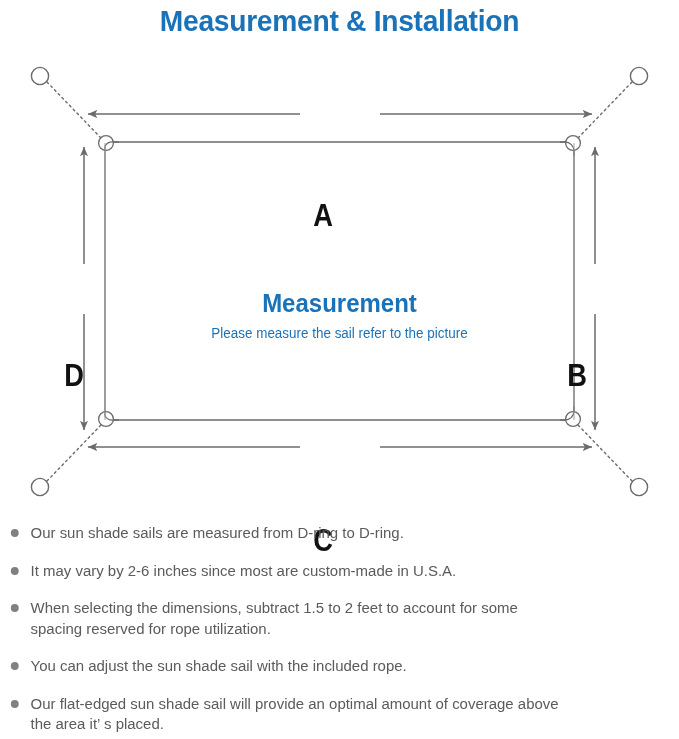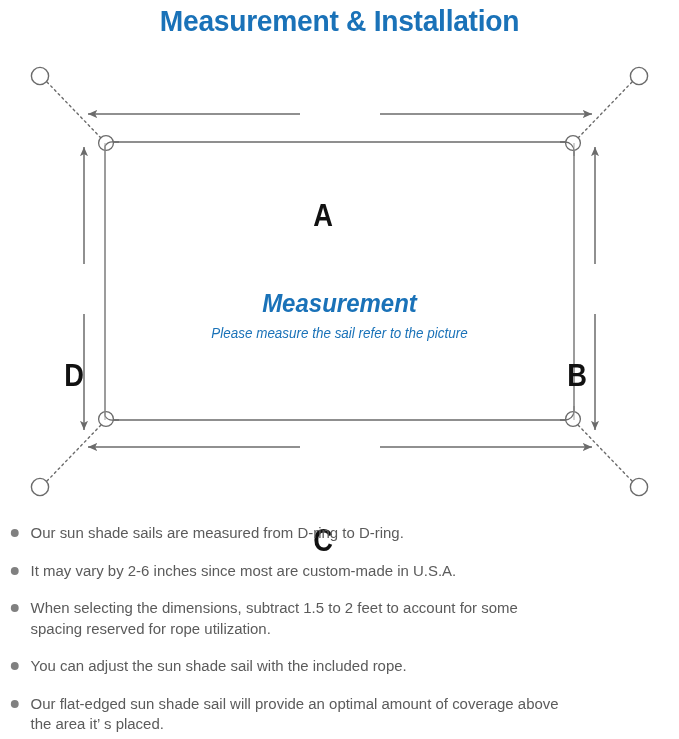--- a/index.html
+++ b/index.html
@@ -44,21 +44,20 @@
   }
 
   
   .center-block {
     position: absolute;
     left: 105px;
     top: 238px;
     width: 469px;
     text-align: center;
     pointer-events: none;
-    font-style: italic;
   }
   .center-title {
     font-family: "Liberation Sans", sans-serif;
     font-size: 25px;
     font-weight: bold;
     color: #1a72b8;
     line-height: 1.1;
     transform: scaleX(0.96);
   }
   .center-sub {

